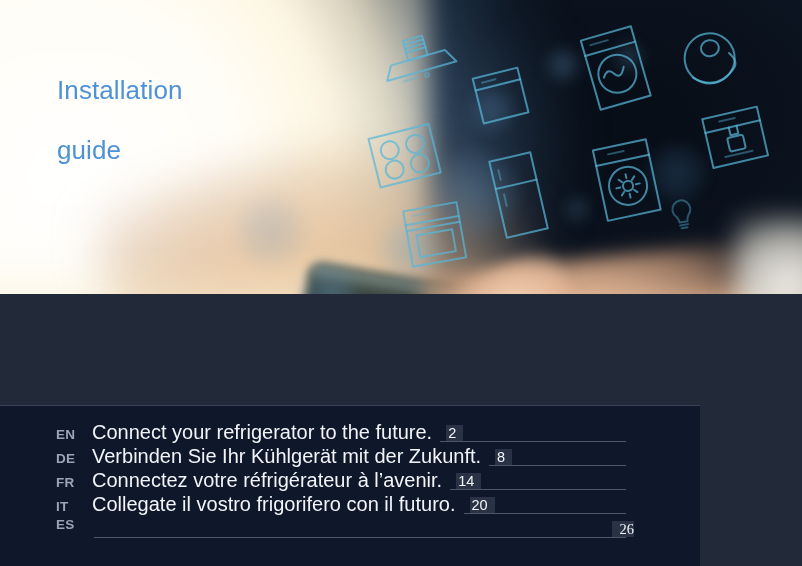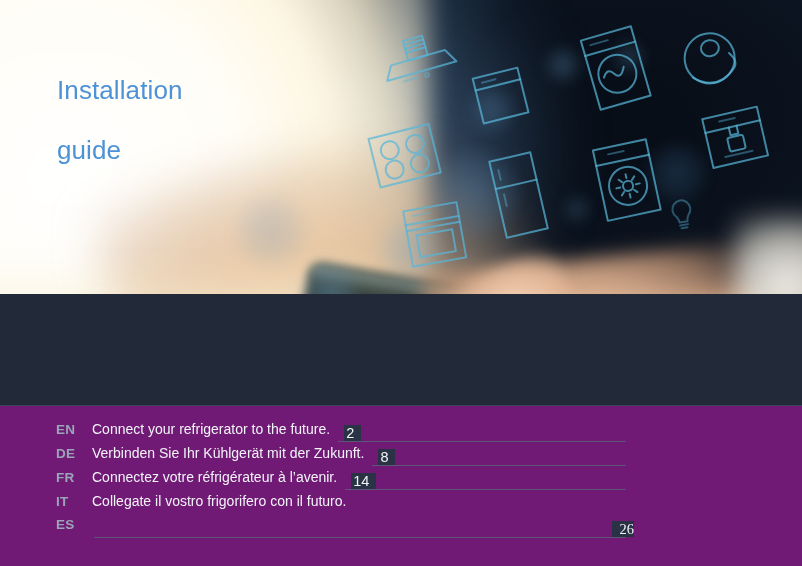--- a/index.html
+++ b/index.html
@@ -161,23 +161,23 @@
     line-height: 30px;
     font-weight: 400;
     letter-spacing: .1px;
     white-space: pre-line;
   }
 
   
   .footer {
     position: absolute;
     left: 0; top: 405px;
-    width: 802px;
+    width: 700px;
     height: 161px;
-    background: #701a75;
+    background: #0f172a;
     border-top: 1px solid #39425a;
   }
 
   .lang-list {
     position: absolute;
     left: 56px; top: 15px;
     width: 570px;
   }
 
   .lang-row {
@@ -190,21 +190,21 @@
   .lang-code {
     width: 30px;
     flex: 0 0 30px;
     font-size: 13.5px;
     font-weight: 700;
     color: #9aa5b8;
     letter-spacing: .2px;
   }
 
   .lang-title {
-    font-size: 14px;
+    font-size: 20px;
     color: #f2f4f8;
     white-space: nowrap;
     padding-left: 6px;
   }
 
   .lang-rule {
     position: absolute;
     left: 0; right: 0;
     bottom: 3px;
     height: 1px;
@@ -393,20 +393,24 @@
           <span class="lang-code">FR</span>
           <span class="lang-title">Connectez votre réfrigérateur à l’avenir.</span>
           <span class="lang-rule-wrap">
             <span class="lang-rule"></span>
             <span class="lang-page">14</span>
           </span>
         </div>
         <div class="lang-row">
           <span class="lang-code">IT</span>
           <span class="lang-title">Collegate il vostro frigorifero con il futuro.</span>
+          <span class="lang-rule-wrap">
+            <span class="lang-rule"></span>
+            <span class="lang-page">20</span>
+          </span>
         </div>
         <div class="lang-row">
           <span class="lang-code">ES</span>
           <span class="lang-rule-wrap">
             <span class="lang-rule"></span>
             <span class="lang-page right">26</span>
           </span>
         </div>
       </div>
 

